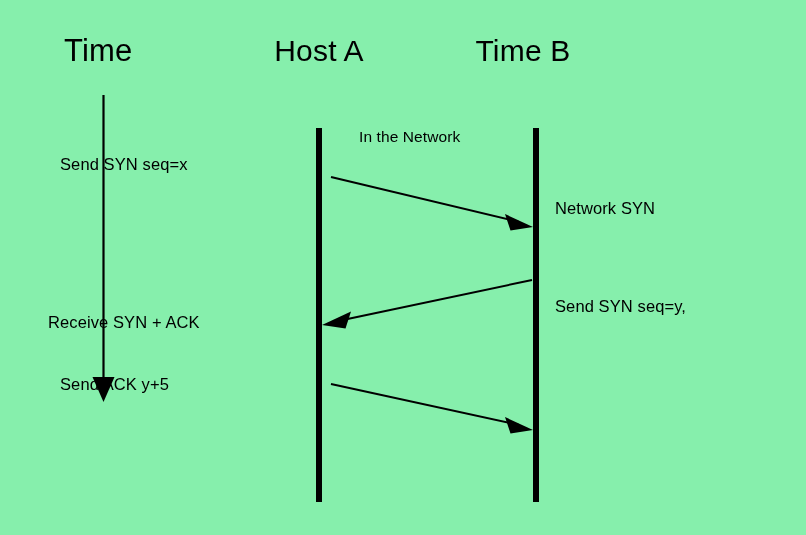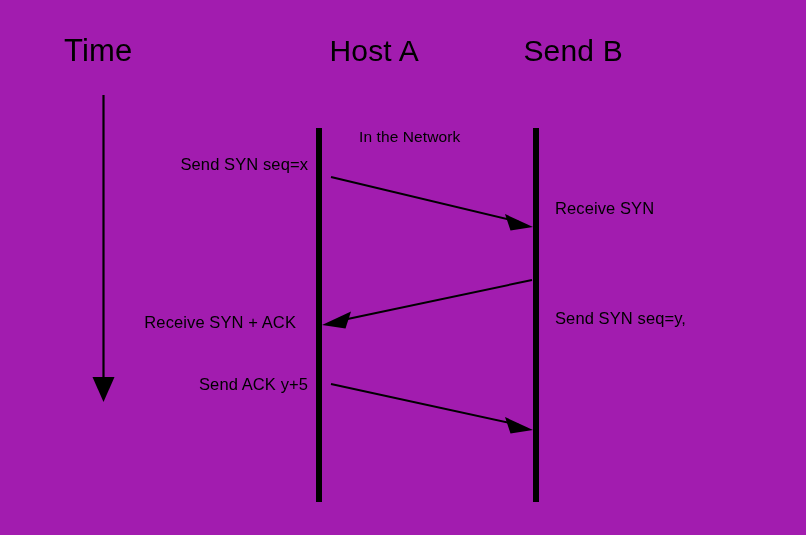--- a/index.html
+++ b/index.html
@@ -8,21 +8,21 @@
     background: #ffffff;
   }
   body {
     font-family: "Liberation Sans", sans-serif;
     -webkit-font-smoothing: antialiased;
   }
   #diagram-root {
     position: relative;
     width: 806px;
     height: 535px;
-    background: #a21caf;
+    background: #86efac;
     overflow: hidden;
   }
   #diagram-svg {
     position: absolute;
     left: 0;
     top: 0;
     width: 806px;
     height: 535px;
     display: block;
   }
@@ -32,28 +32,27 @@
     white-space: pre;
     line-height: 1.28;
   }
   .axis-title {
     font-size: 31px;
     letter-spacing: 0.2px;
   }
   .host-title {
     font-size: 30px;
     letter-spacing: 0.2px;
-    text-align: right;
+    text-align: center;
   }
   .msg-label {
     font-size: 16.5px;
     letter-spacing: 0.1px;
   }
   .msg-label.right-align {
-    text-align: right;
   }
   .network-label {
     font-size: 15.5px;
     letter-spacing: 0.1px;
   }
 </style>
 </head>
 <body>
 
 <div id="diagram-root">
@@ -82,29 +81,29 @@
     <g>
       <line x1="331" y1="384" x2="519" y2="425" stroke="#000000" stroke-width="2"></line>
       <polygon points="533,430 505,417 510.5,433.5" fill="#000000"></polygon>
     </g>
   </svg>
 
   <div class="lbl axis-title" style="left:64px; top:31px;">Time</div>
 
   <div class="lbl host-title" style="left:219px; top:32px; width:200px;">Host A</div>
 
-  <div class="lbl host-title" style="left:423px; top:32px; width:200px;">Send B</div>
+  <div class="lbl host-title" style="left:423px; top:32px; width:200px;">Time B</div>
 
   <div class="lbl network-label" style="left:359px; top:127px;">In the Network</div>
 
   <div class="lbl msg-label right-align" style="left:60px; top:154px; width:248px;">Send SYN seq=x</div>
 
-  <div class="lbl msg-label" style="left:555px; top:198px;">Receive SYN</div>
+  <div class="lbl msg-label" style="left:555px; top:198px;">Network SYN</div>
 
-  <div class="lbl msg-label" style="left:555px; top:266px;">
+  <div class="lbl msg-label" style="left:555px; top:254px;">
     <div>Send SYN seq=y,</div>
   </div>
 
   <div class="lbl msg-label right-align" style="left:48px; top:312px; width:248px;">Receive SYN + ACK</div>
 
   <div class="lbl msg-label right-align" style="left:60px; top:374px; width:248px;">Send ACK y+5</div>
 
 
 </div>
 

